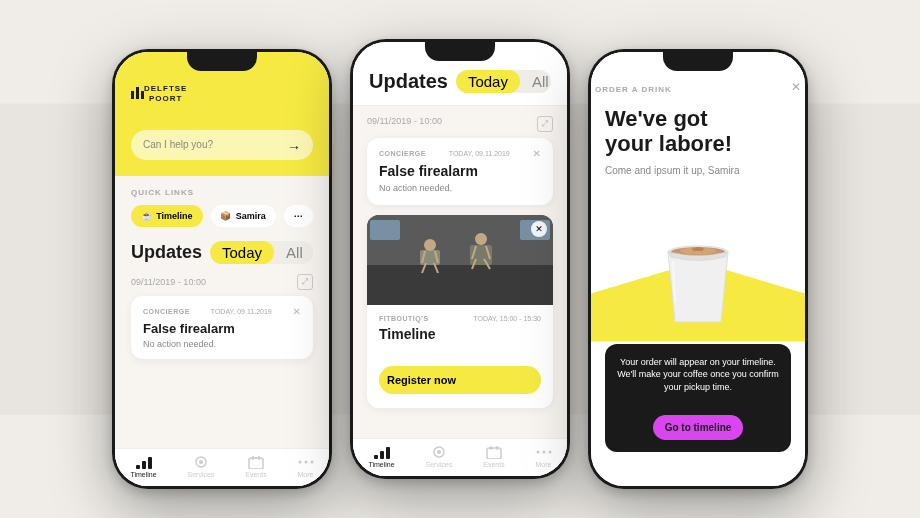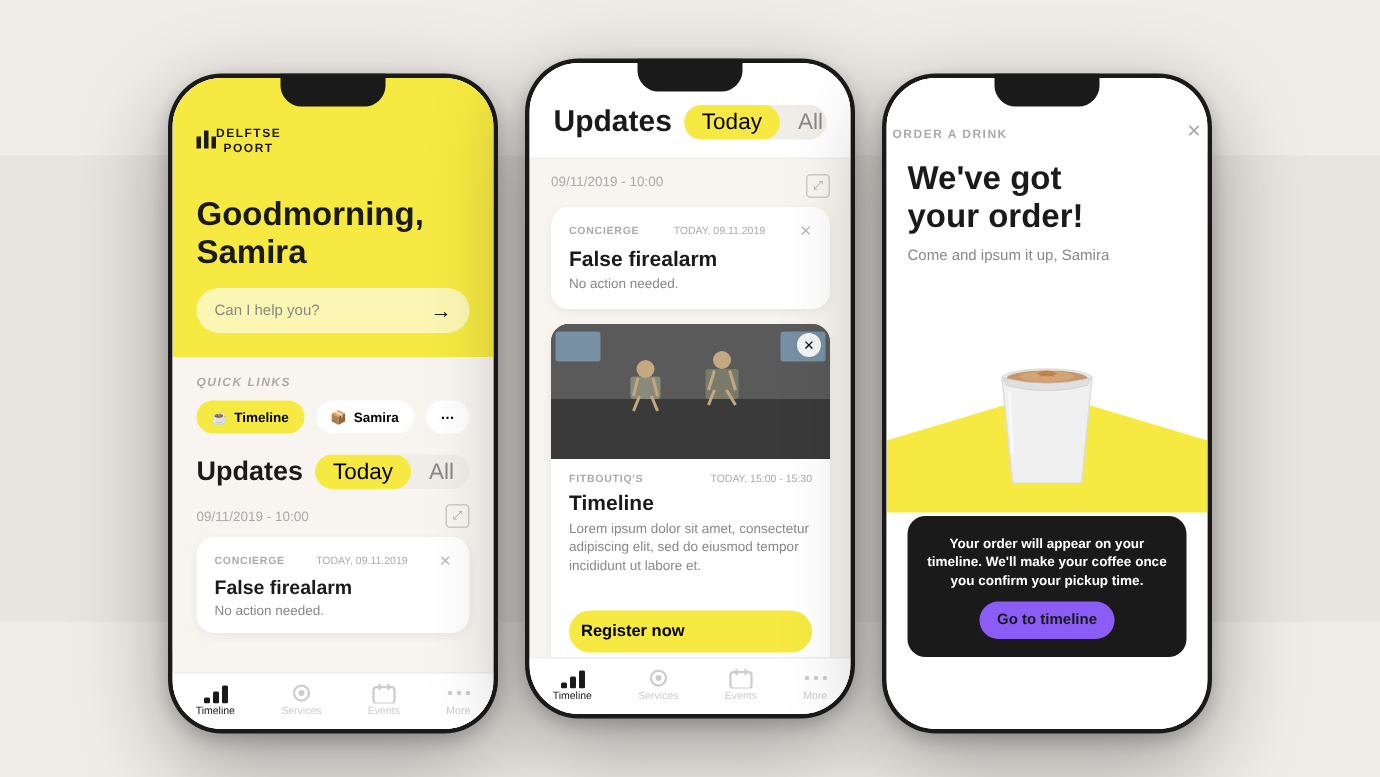--- a/index.html
+++ b/index.html
@@ -131,21 +131,20 @@
       padding: 12px 16px;
       background: #f8f4f0;
     }
     .quick-links-label {
       font-size: 8px;
       font-weight: 700;
       letter-spacing: 1px;
       color: #aaa;
       text-transform: uppercase;
       margin-bottom: 8px;
-      font-style: italic;
     }
     .quick-links-row {
       display: flex;
       gap: 8px;
       margin-bottom: 14px;
     }
     .quick-link-btn {
       background: #f5e942;
       border-radius: 16px;
       padding: 6px 10px;
@@ -436,25 +435,24 @@
       margin: 0 14px;
       border-radius: 12px;
       padding: 12px;
       text-align: center;
       margin-top: 2px;
     }
     .order-bottom-text {
       font-size: 9px;
       color: #fff;
       line-height: 1.4;
-      margin-bottom: 8px;
-      font-weight: bold;
+      margin-bottom: 22px;
     }
     .timeline-btn {
-      background: #8b5cf6;
+      background: #d946ef;
       border-radius: 20px;
       padding: 7px 12px;
       font-size: 10px;
       font-weight: 800;
       color: #1a1a1a;
       cursor: pointer;
       display: inline-block;
     }
 
     
@@ -488,22 +486,20 @@
 
         <div class="phone1-top">
           <div class="logo-area">
             <div class="logo-bars">
               <div class="logo-bar"></div>
               <div class="logo-bar"></div>
               <div class="logo-bar"></div>
             </div>
             <div class="logo-text-block">DELFTSE<br>POORT</div>
           </div>
-          <div class="greeting" style="white-space:pre-line;">Goodmorning,
-Samira</div>
           <div class="search-bar">
             <span>Can I help you?</span>
             <span>→</span>
           </div>
         </div>
 
         <div class="phone1-body">
           <div class="quick-links-label">QUICK LINKS</div>
           <div class="quick-links-row">
             <div class="quick-link-btn">
@@ -638,21 +634,20 @@
                   <rect x="160" y="5" width="30" height="20" rx="2" fill="#8ab4d4" opacity="0.6"></rect>
                 </svg>
                 <div class="card-image-overlay">✕</div>
               </div>
               <div class="card-content">
                 <div class="card-tag-row">
                   <span class="card-tag">FITBOUTIQ'S</span>
                   <span class="card-date-tag">TODAY, 15:00 - 15:30</span>
                 </div>
                 <div class="card-title">Timeline</div>
-                <div class="card-desc">Lorem ipsum dolor sit amet, consectetur adipiscing elit, sed do eiusmod tempor incididunt ut labore et.</div>
                 <div class="register-btn">Register now</div>
               </div>
             </div>
           </div>
         </div>
 
         <div class="bottom-nav">
           <div class="nav-item">
             <svg width="16" height="14">
                 <rect x="0" y="10" width="4" height="4" fill="#1a1a1a" rx="1"></rect>
@@ -691,21 +686,21 @@
 
   <div class="phone">
     <div class="notch"></div>
     <div class="phone-inner">
       <div class="screen phone3-screen">
         <div class="phone3-top-bar">
           <span class="order-label">ORDER A DRINK</span>
           <span class="close-btn">✕</span>
         </div>
         <div class="order-heading" style="white-space:pre-line;">We've got
-your order!</div>
+your labore!</div>
         <div class="order-subtitle">Come and ipsum it up, Samira</div>
 
         <div class="coffee-area">
           <div class="yellow-shape"></div>
           <div class="coffee-cup">
             <svg class="cup-svg" viewBox="0 0 90 110">
 
               <path d="M15 25 L22 95 L68 95 L75 25 Z" fill="#f0f0f0" stroke="#ddd" stroke-width="1"></path>
 
               <ellipse cx="45" cy="25" rx="30" ry="6" fill="#e8e8e8" stroke="#ddd" stroke-width="1"></ellipse>

